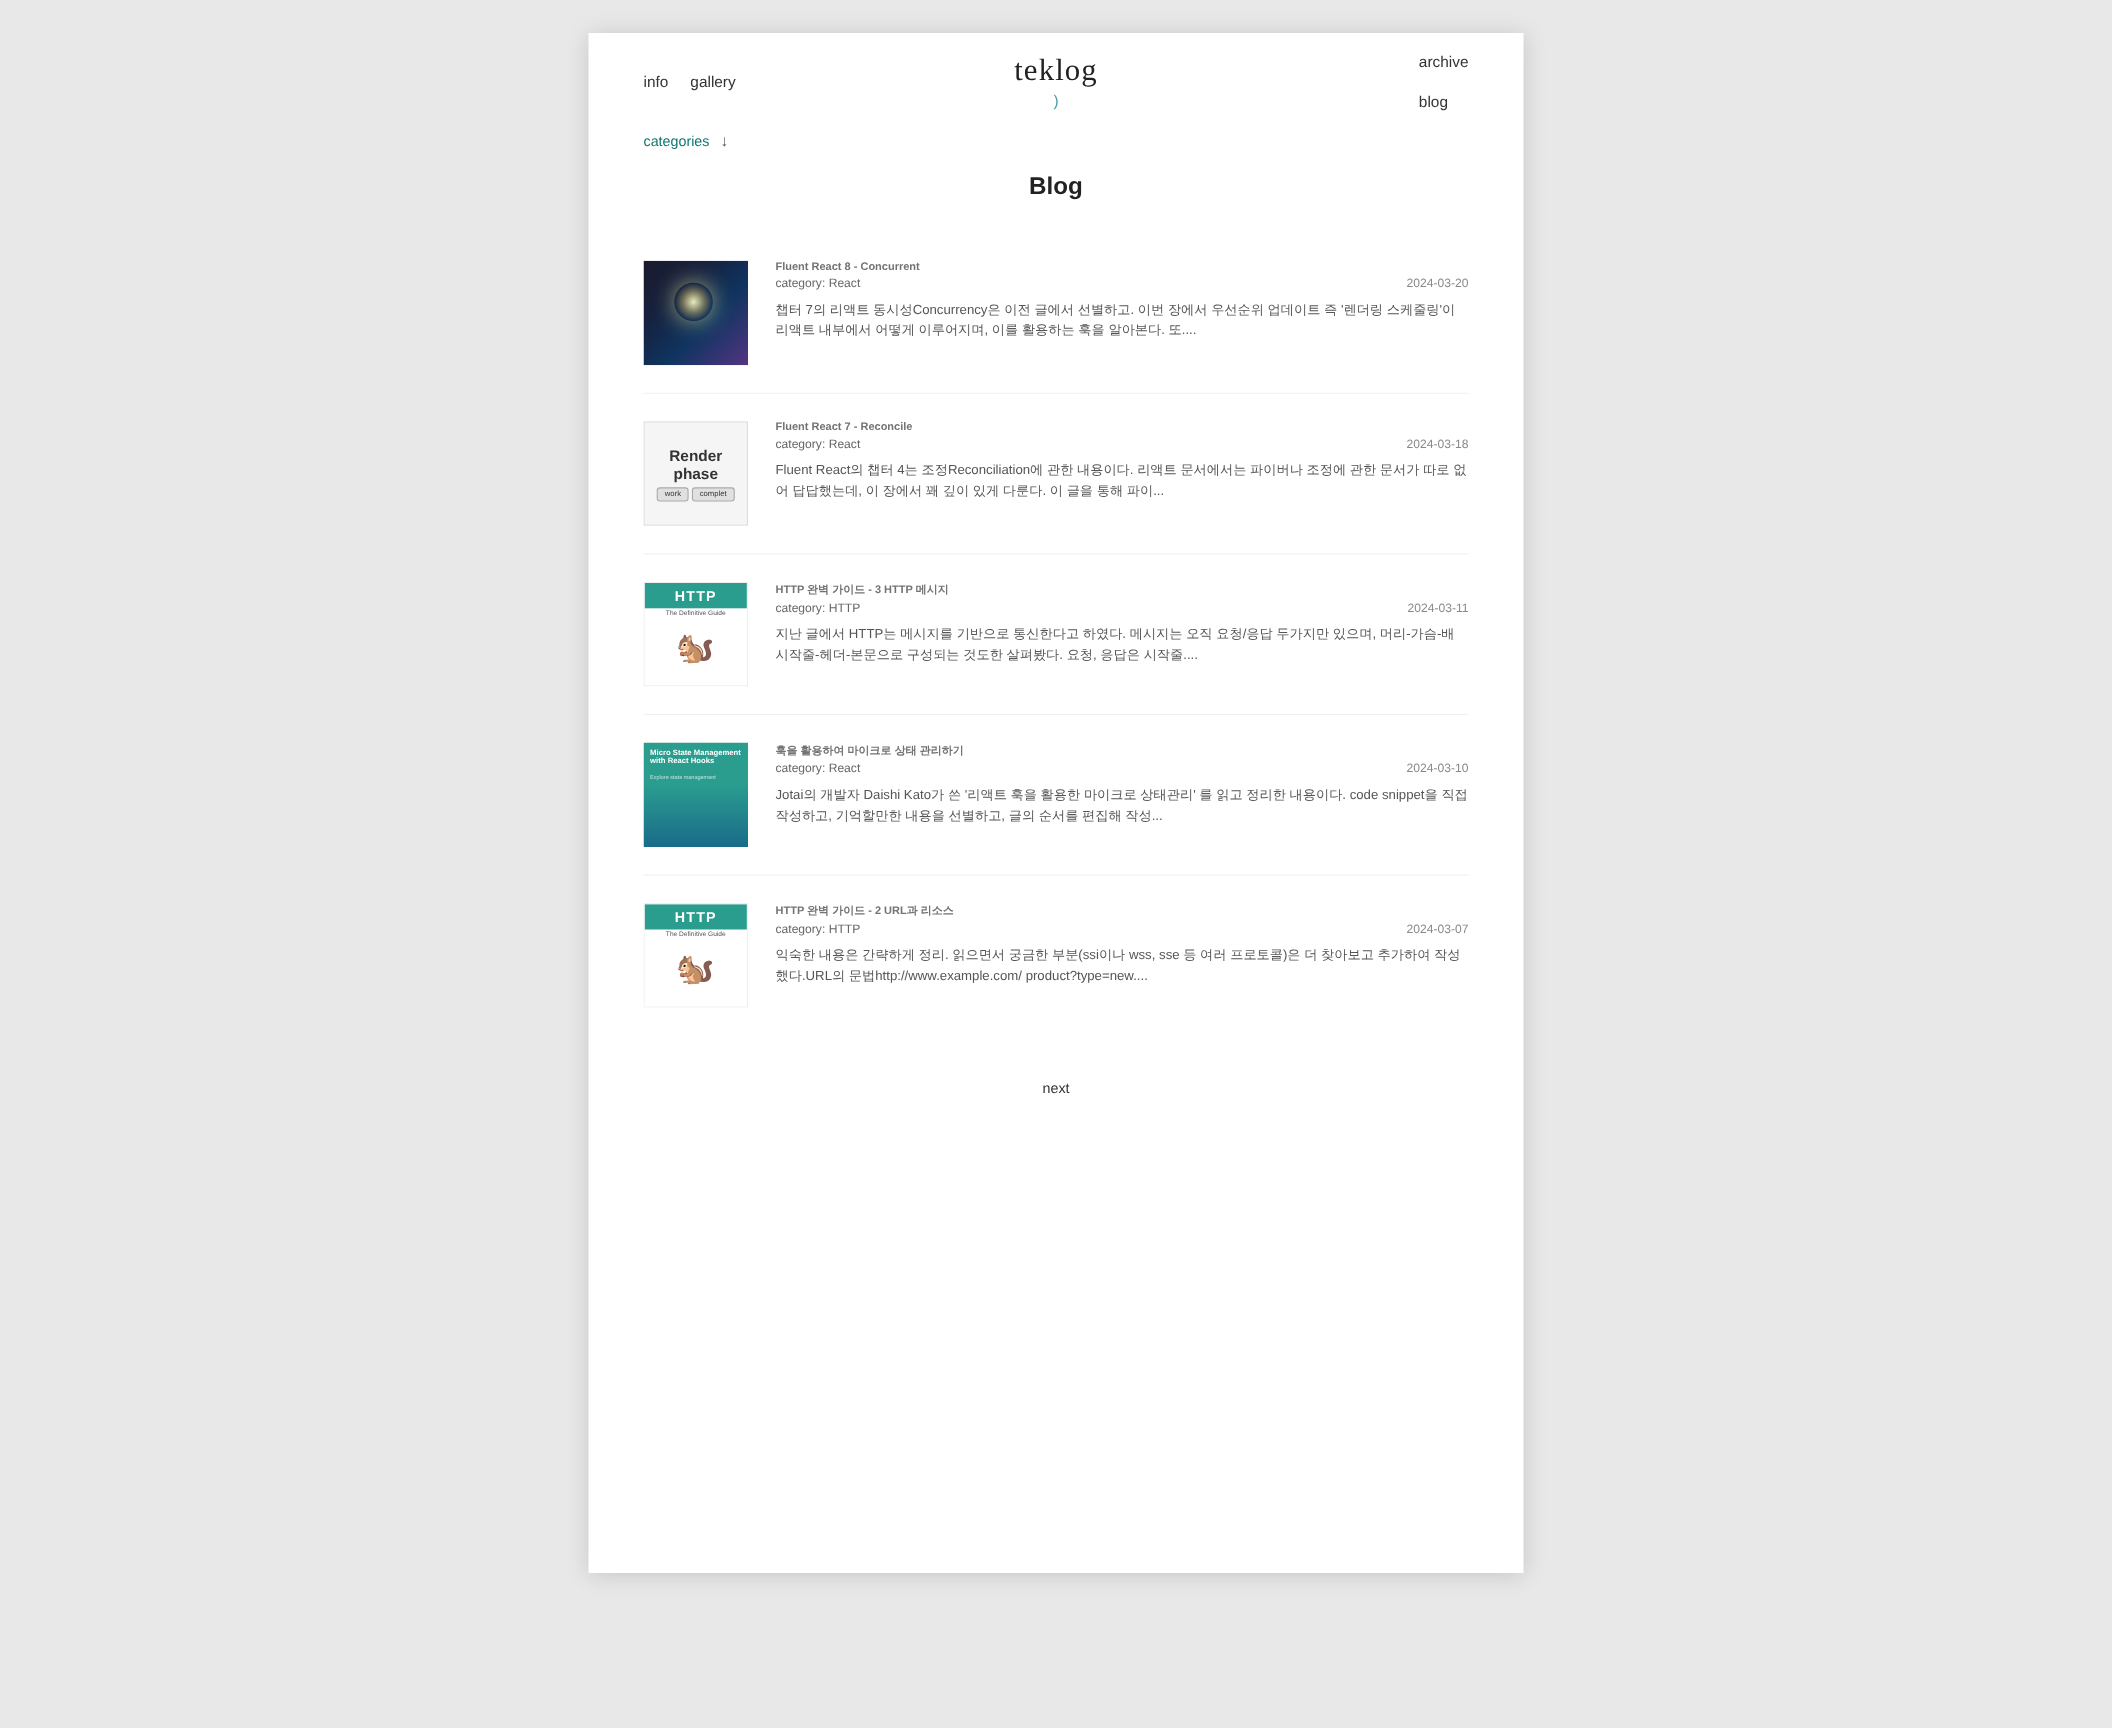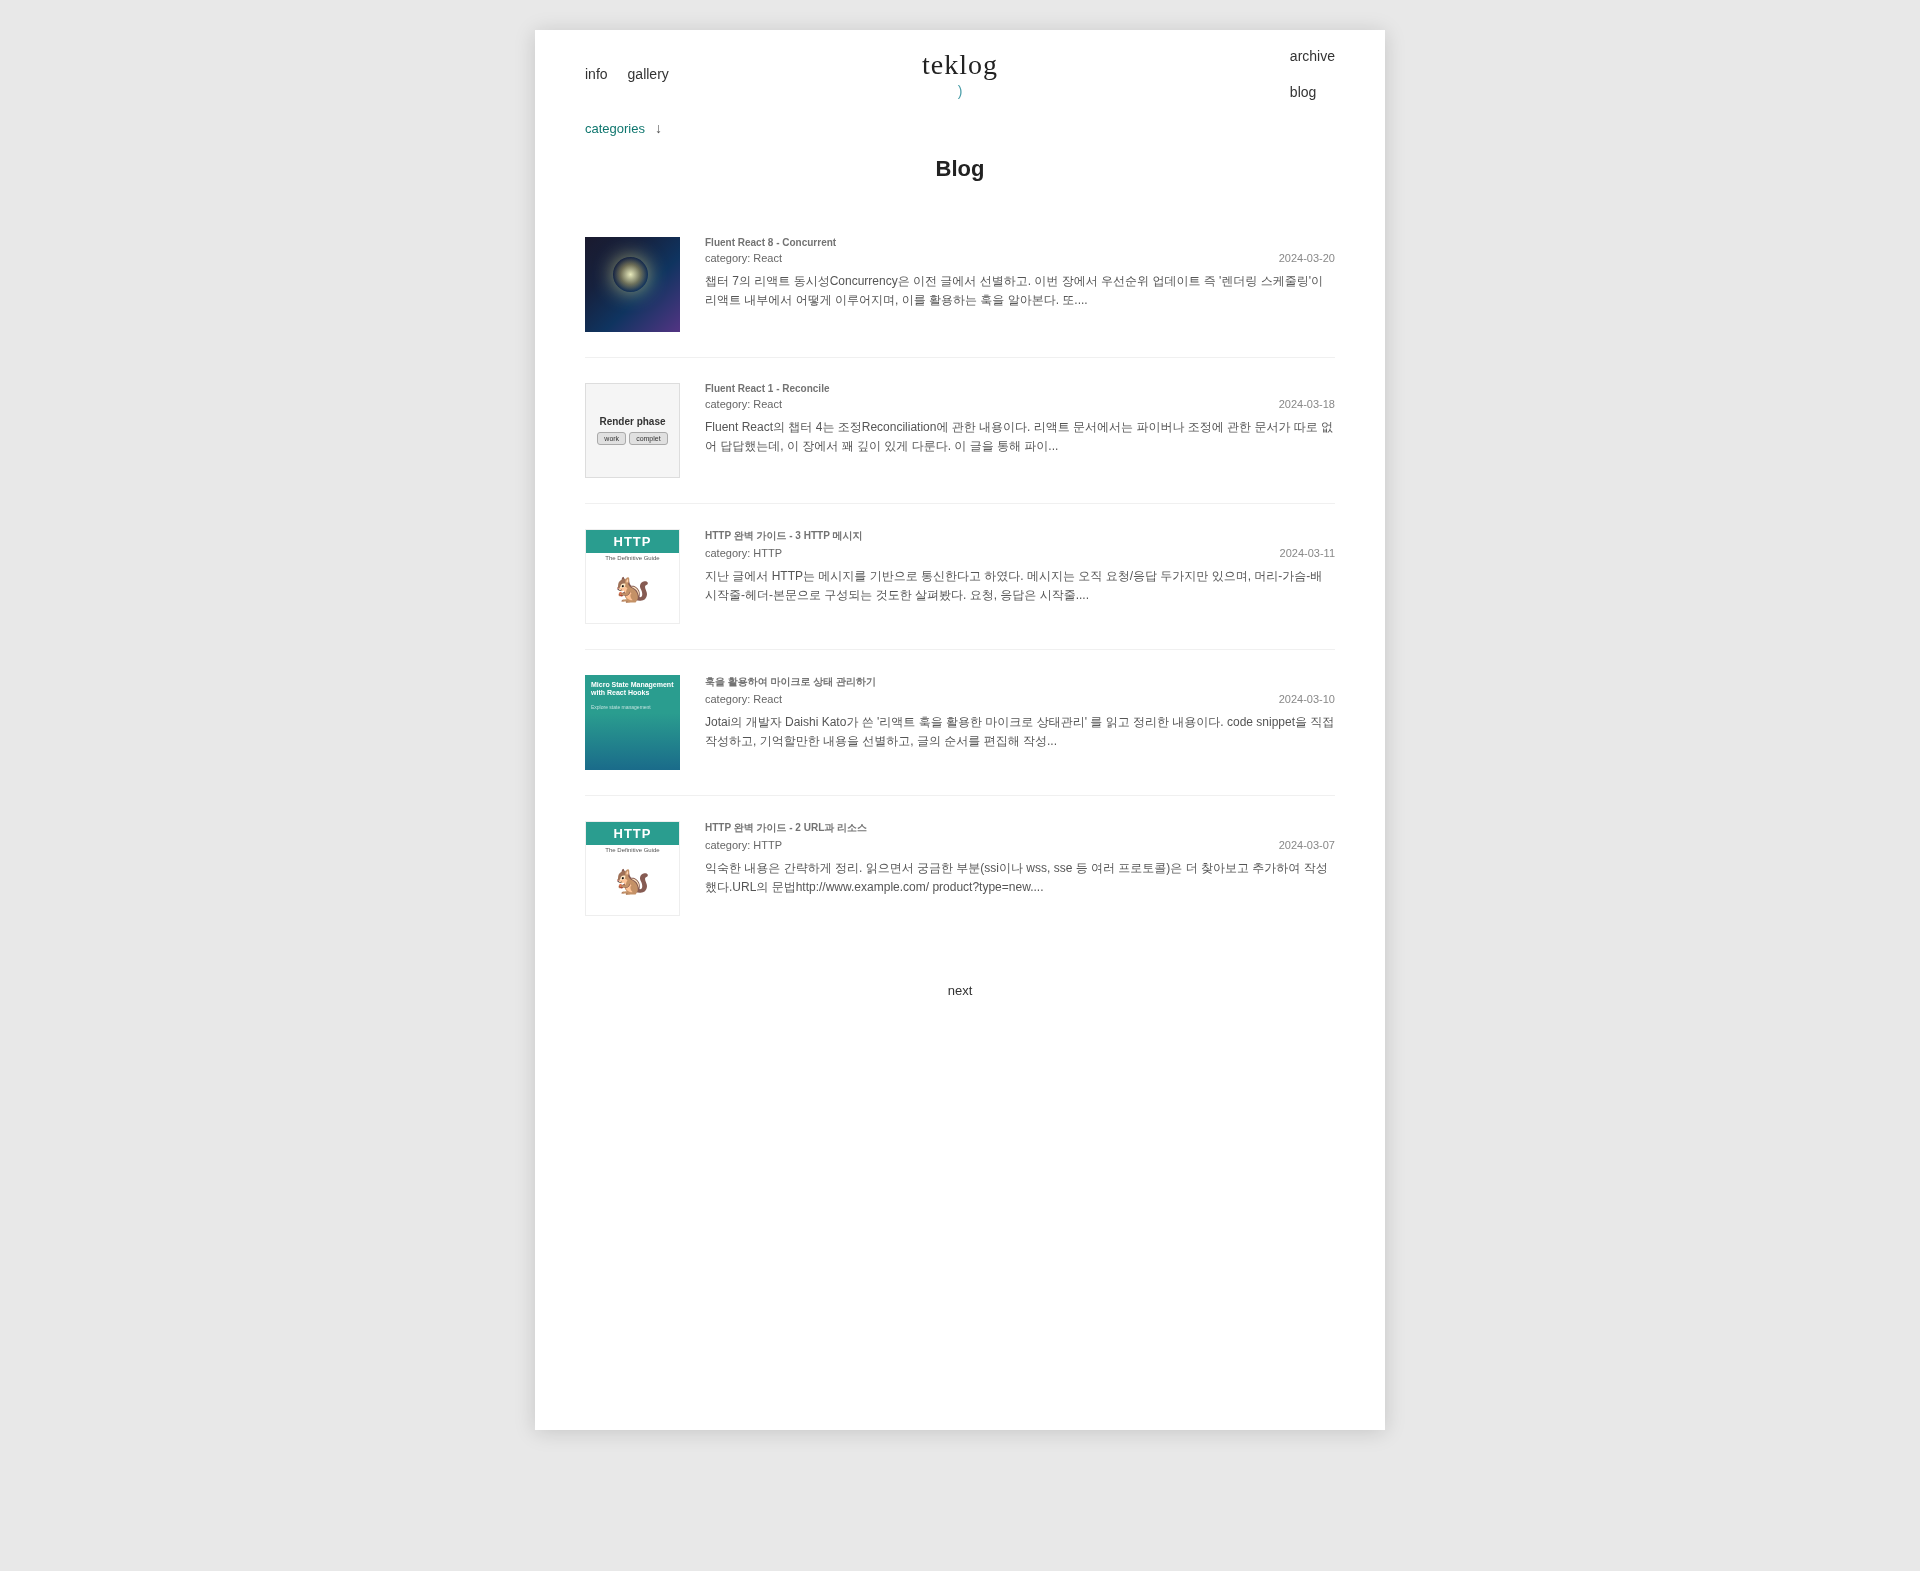--- a/index.html
+++ b/index.html
@@ -161,21 +161,21 @@
       align-items: center;
       justify-content: center;
       font-size: 8px;
       color: #555;
       border: 1px solid #ddd;
       gap: 5px;
       padding: 5px;
     }
 
     .thumb-reconcile-text {
-      font-size: 10px;
+      font-size: 14px;
       font-weight: bold;
       color: #333;
       text-align: center;
     }
 
     .thumb-reconcile-buttons {
       display: flex;
       gap: 3px;
     }
 
@@ -346,21 +346,21 @@
       <div class="post-thumbnail">
         <div class="thumb-reconcile">
           <div class="thumb-reconcile-text">Render phase</div>
           <div class="thumb-reconcile-buttons">
             <div class="thumb-btn">work</div>
             <div class="thumb-btn">complet</div>
           </div>
         </div>
       </div>
       <div class="post-content">
-        <div class="post-title">Fluent React 1 - Reconcile</div>
+        <div class="post-title">Fluent React 7 - Reconcile</div>
         <div class="post-meta">
           <span class="post-category">category:&nbsp;<span>React</span></span>
           <span class="post-date">2024-03-18</span>
         </div>
         <div class="post-excerpt">Fluent React의 챕터 4는 조정Reconciliation에 관한 내용이다. 리액트 문서에서는 파이버나 조정에 관한 문서가 따로 없어 답답했는데, 이 장에서 꽤 깊이 있게 다룬다. 이 글을 통해 파이...</div>
       </div>
     </div>
 
     <div class="post-item">
       <div class="post-thumbnail">

